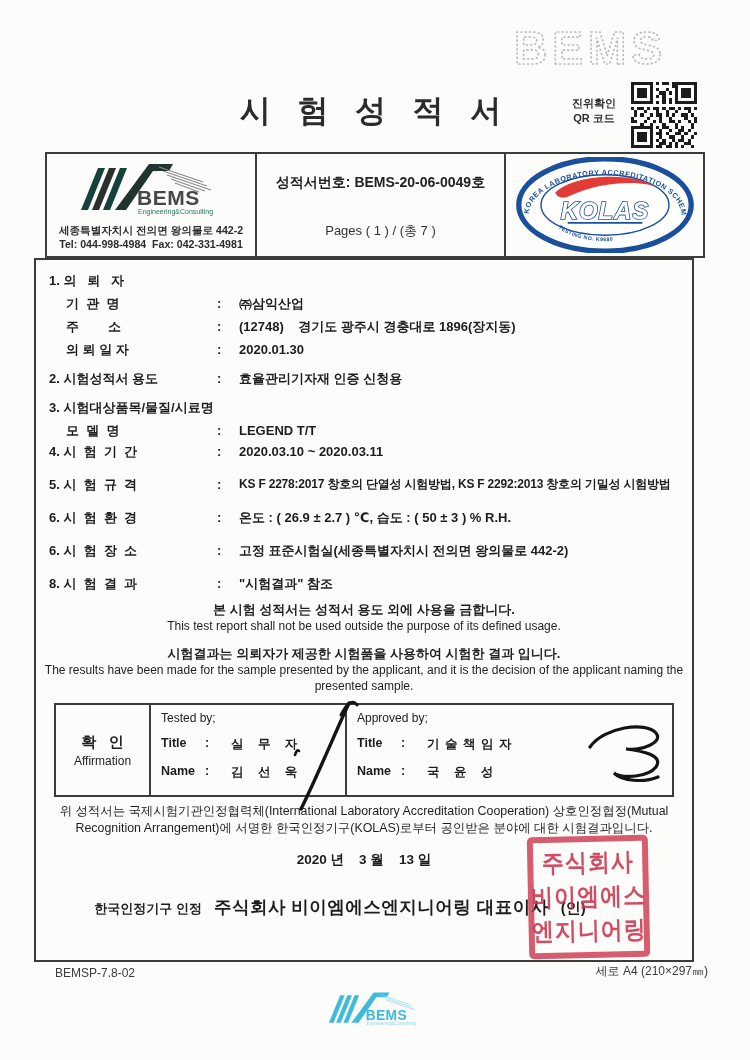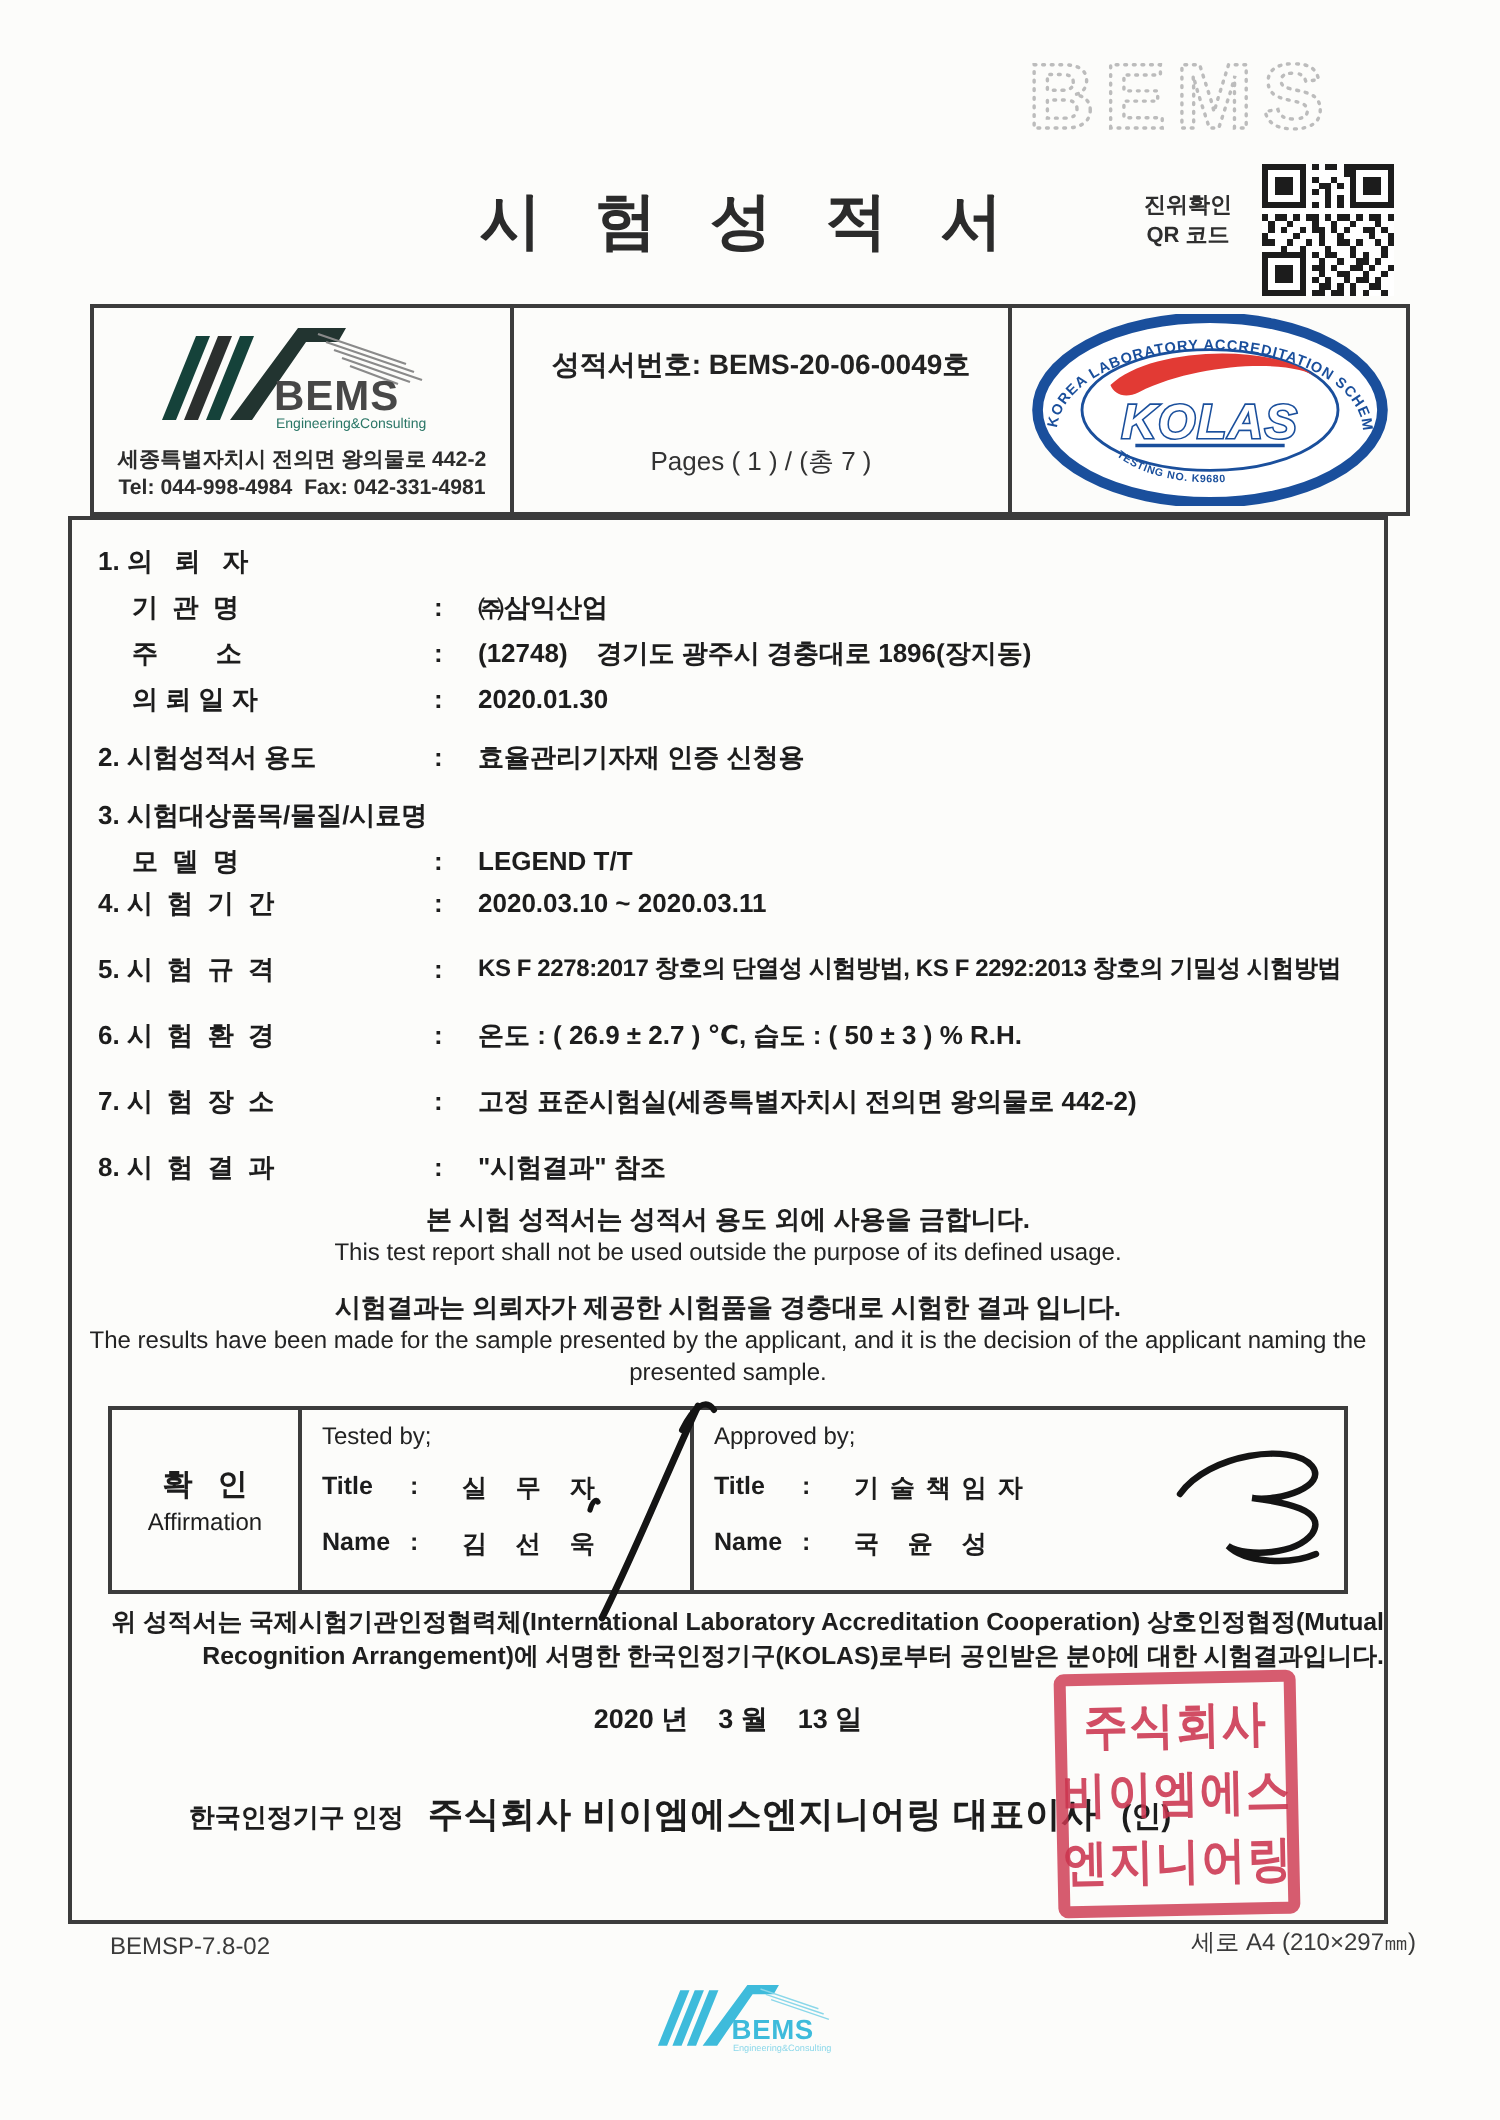--- a/index.html
+++ b/index.html
@@ -71,21 +71,21 @@
   .sig-row { display:flex; font-size:12.5px; font-weight:600; margin-top:11px; }
   .sig-row .slbl { width:44px; }
   .sig-row .scolon { width:26px; text-align:left; }
   .sig-row .sval { white-space:pre; letter-spacing:1px; }
   .sig-svg { position:absolute; pointer-events:none; }
   #sig-tested { left:140px; top:-12px; z-index:3; }
   #sig-approved { right:-4px; top:16px; z-index:3; }
 
   
   #accreditation { margin-top:6px; text-align:center; }
-  .accr-line { font-size:12.4px; font-weight:700; line-height:16.5px; color:#1e1e1e;text-align:right; }
+  .accr-line { font-size:12.4px; font-weight:400; line-height:16.5px; color:#1e1e1e; }
   #issue-date { margin-top:15px; text-align:center; font-size:13.5px; font-weight:600; white-space:pre; }
   #issuer-line {
     margin-top:26px; display:flex; justify-content:center; align-items:baseline; gap:12px;
     transform:translateX(-24px);
   }
   .issuer-prefix { font-size:13px; font-weight:800; }
   .issuer-name { font-size:17.5px; font-weight:800; letter-spacing:0.5px; }
   .seal-mark { font-size:15px; font-weight:700; }
 
   
@@ -238,36 +238,36 @@
       <span class="val val-small">KS F 2278:2017 창호의 단열성 시험방법, KS F 2292:2013 창호의 기밀성 시험방법</span>
     </div>
 
     <div class="row mt12">
       <span class="lbl">6. 시  험  환  경</span>
       <span class="colon">:</span>
       <span class="val">온도 : ( 26.9 ± 2.7 ) ℃, 습도 : ( 50 ± 3 ) % R.H.</span>
     </div>
 
     <div class="row mt12">
-      <span class="lbl">7. 시  험  장  소</span>
+      <span class="lbl">6. 시  험  장  소</span>
       <span class="colon">:</span>
       <span class="val">고정 표준시험실(세종특별자치시 전의면 왕의물로 442-2)</span>
     </div>
 
     <div class="row mt12">
       <span class="lbl">8. 시  험  결  과</span>
       <span class="colon">:</span>
       <span class="val">"시험결과" 참조</span>
     </div>
 
     <div id="notices">
       <div class="notice-ko">본 시험 성적서는 성적서 용도 외에 사용을 금합니다.</div>
       <div class="notice-en">This test report shall not be used outside the purpose of its defined usage.</div>
       <div class="notice-gap"></div>
-      <div class="notice-ko">시험결과는 의뢰자가 제공한 시험품을 경충대로 시험한 결과 입니다.</div>
+      <div class="notice-ko">시험결과는 의뢰자가 제공한 시험품을 사용하여 시험한 결과 입니다.</div>
       <div class="notice-en">The results have been made for the sample presented by the applicant, and it is the decision of the applicant naming the presented sample.</div>
     </div>
 
     <div id="affirm-table">
       <div class="acell aff-title">
         <div class="ko">확   인</div>
         <div class="en">Affirmation</div>
       </div>
       <div class="acell">
         <div class="by-line">Tested by;</div>

